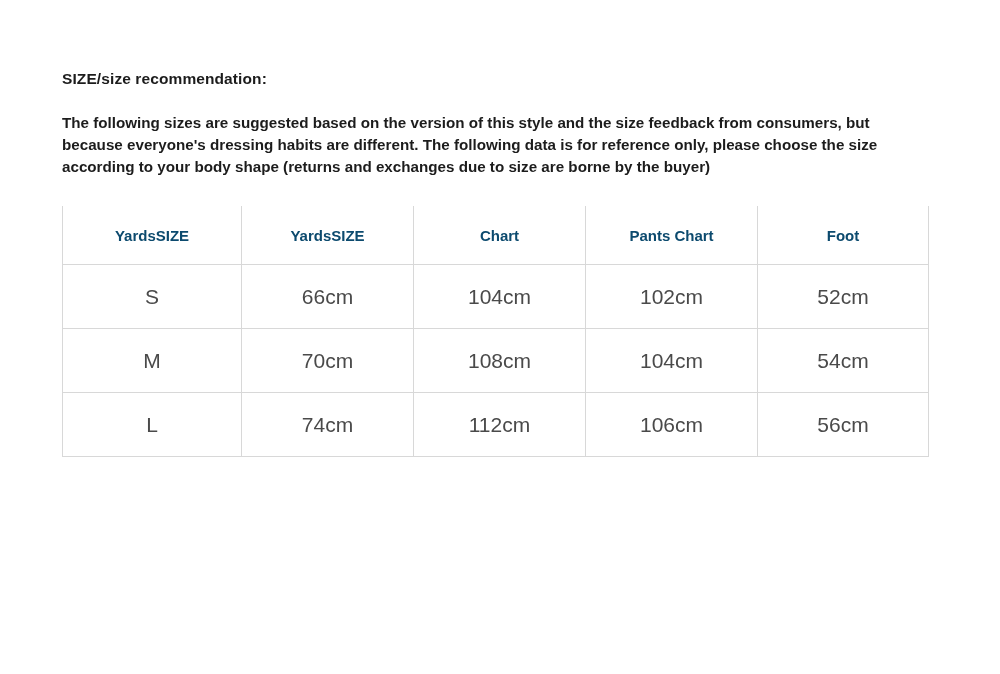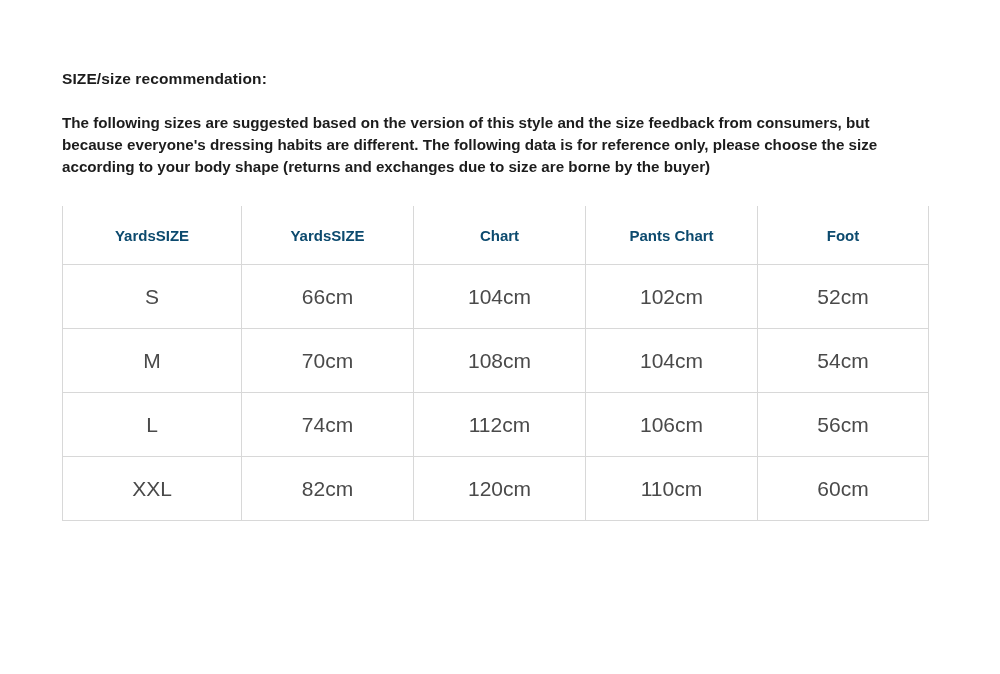--- a/index.html
+++ b/index.html
@@ -130,24 +130,17 @@
           <td>104cm</td>
           <td>54cm</td>
         </tr>
         <tr>
           <td>L</td>
           <td>74cm</td>
           <td>112cm</td>
           <td>106cm</td>
           <td>56cm</td>
         </tr>
-        <tr>
-          <td>XXL</td>
-          <td>82cm</td>
-          <td>120cm</td>
-          <td>110cm</td>
-          <td>60cm</td>
-        </tr>
       </tbody>
     </table>
   </div>
 
 </div>
 
 </body></html>

